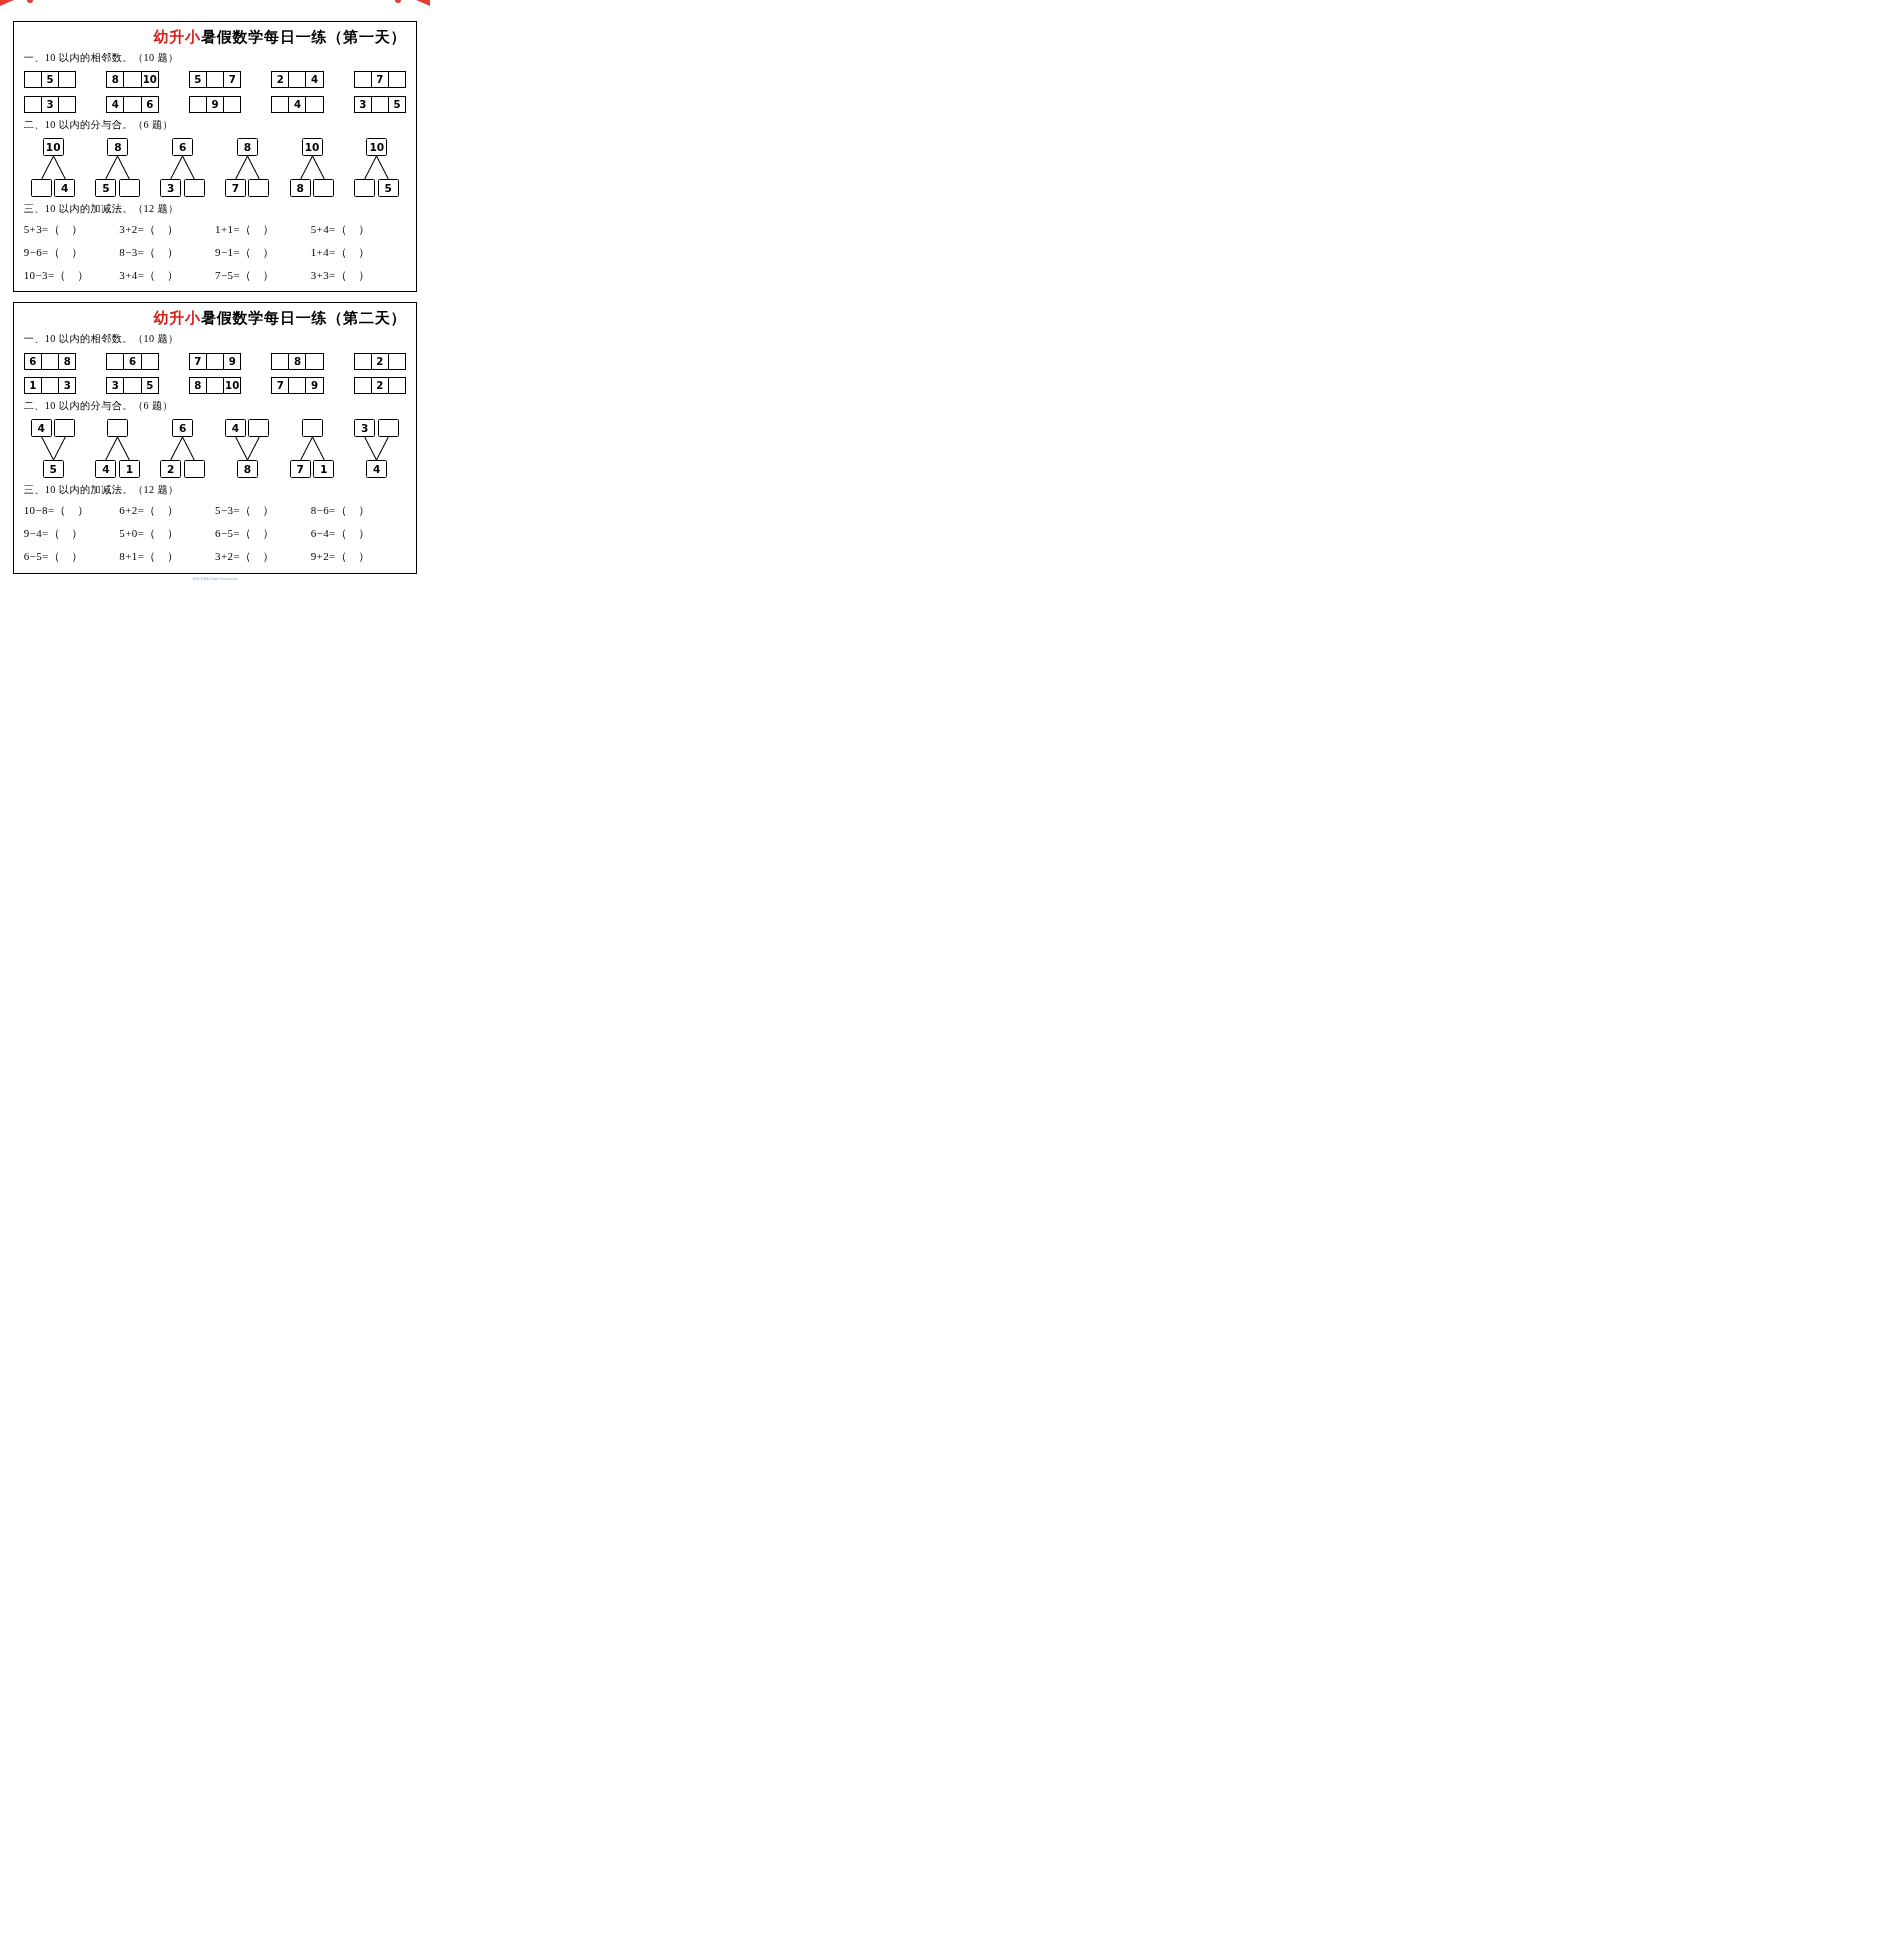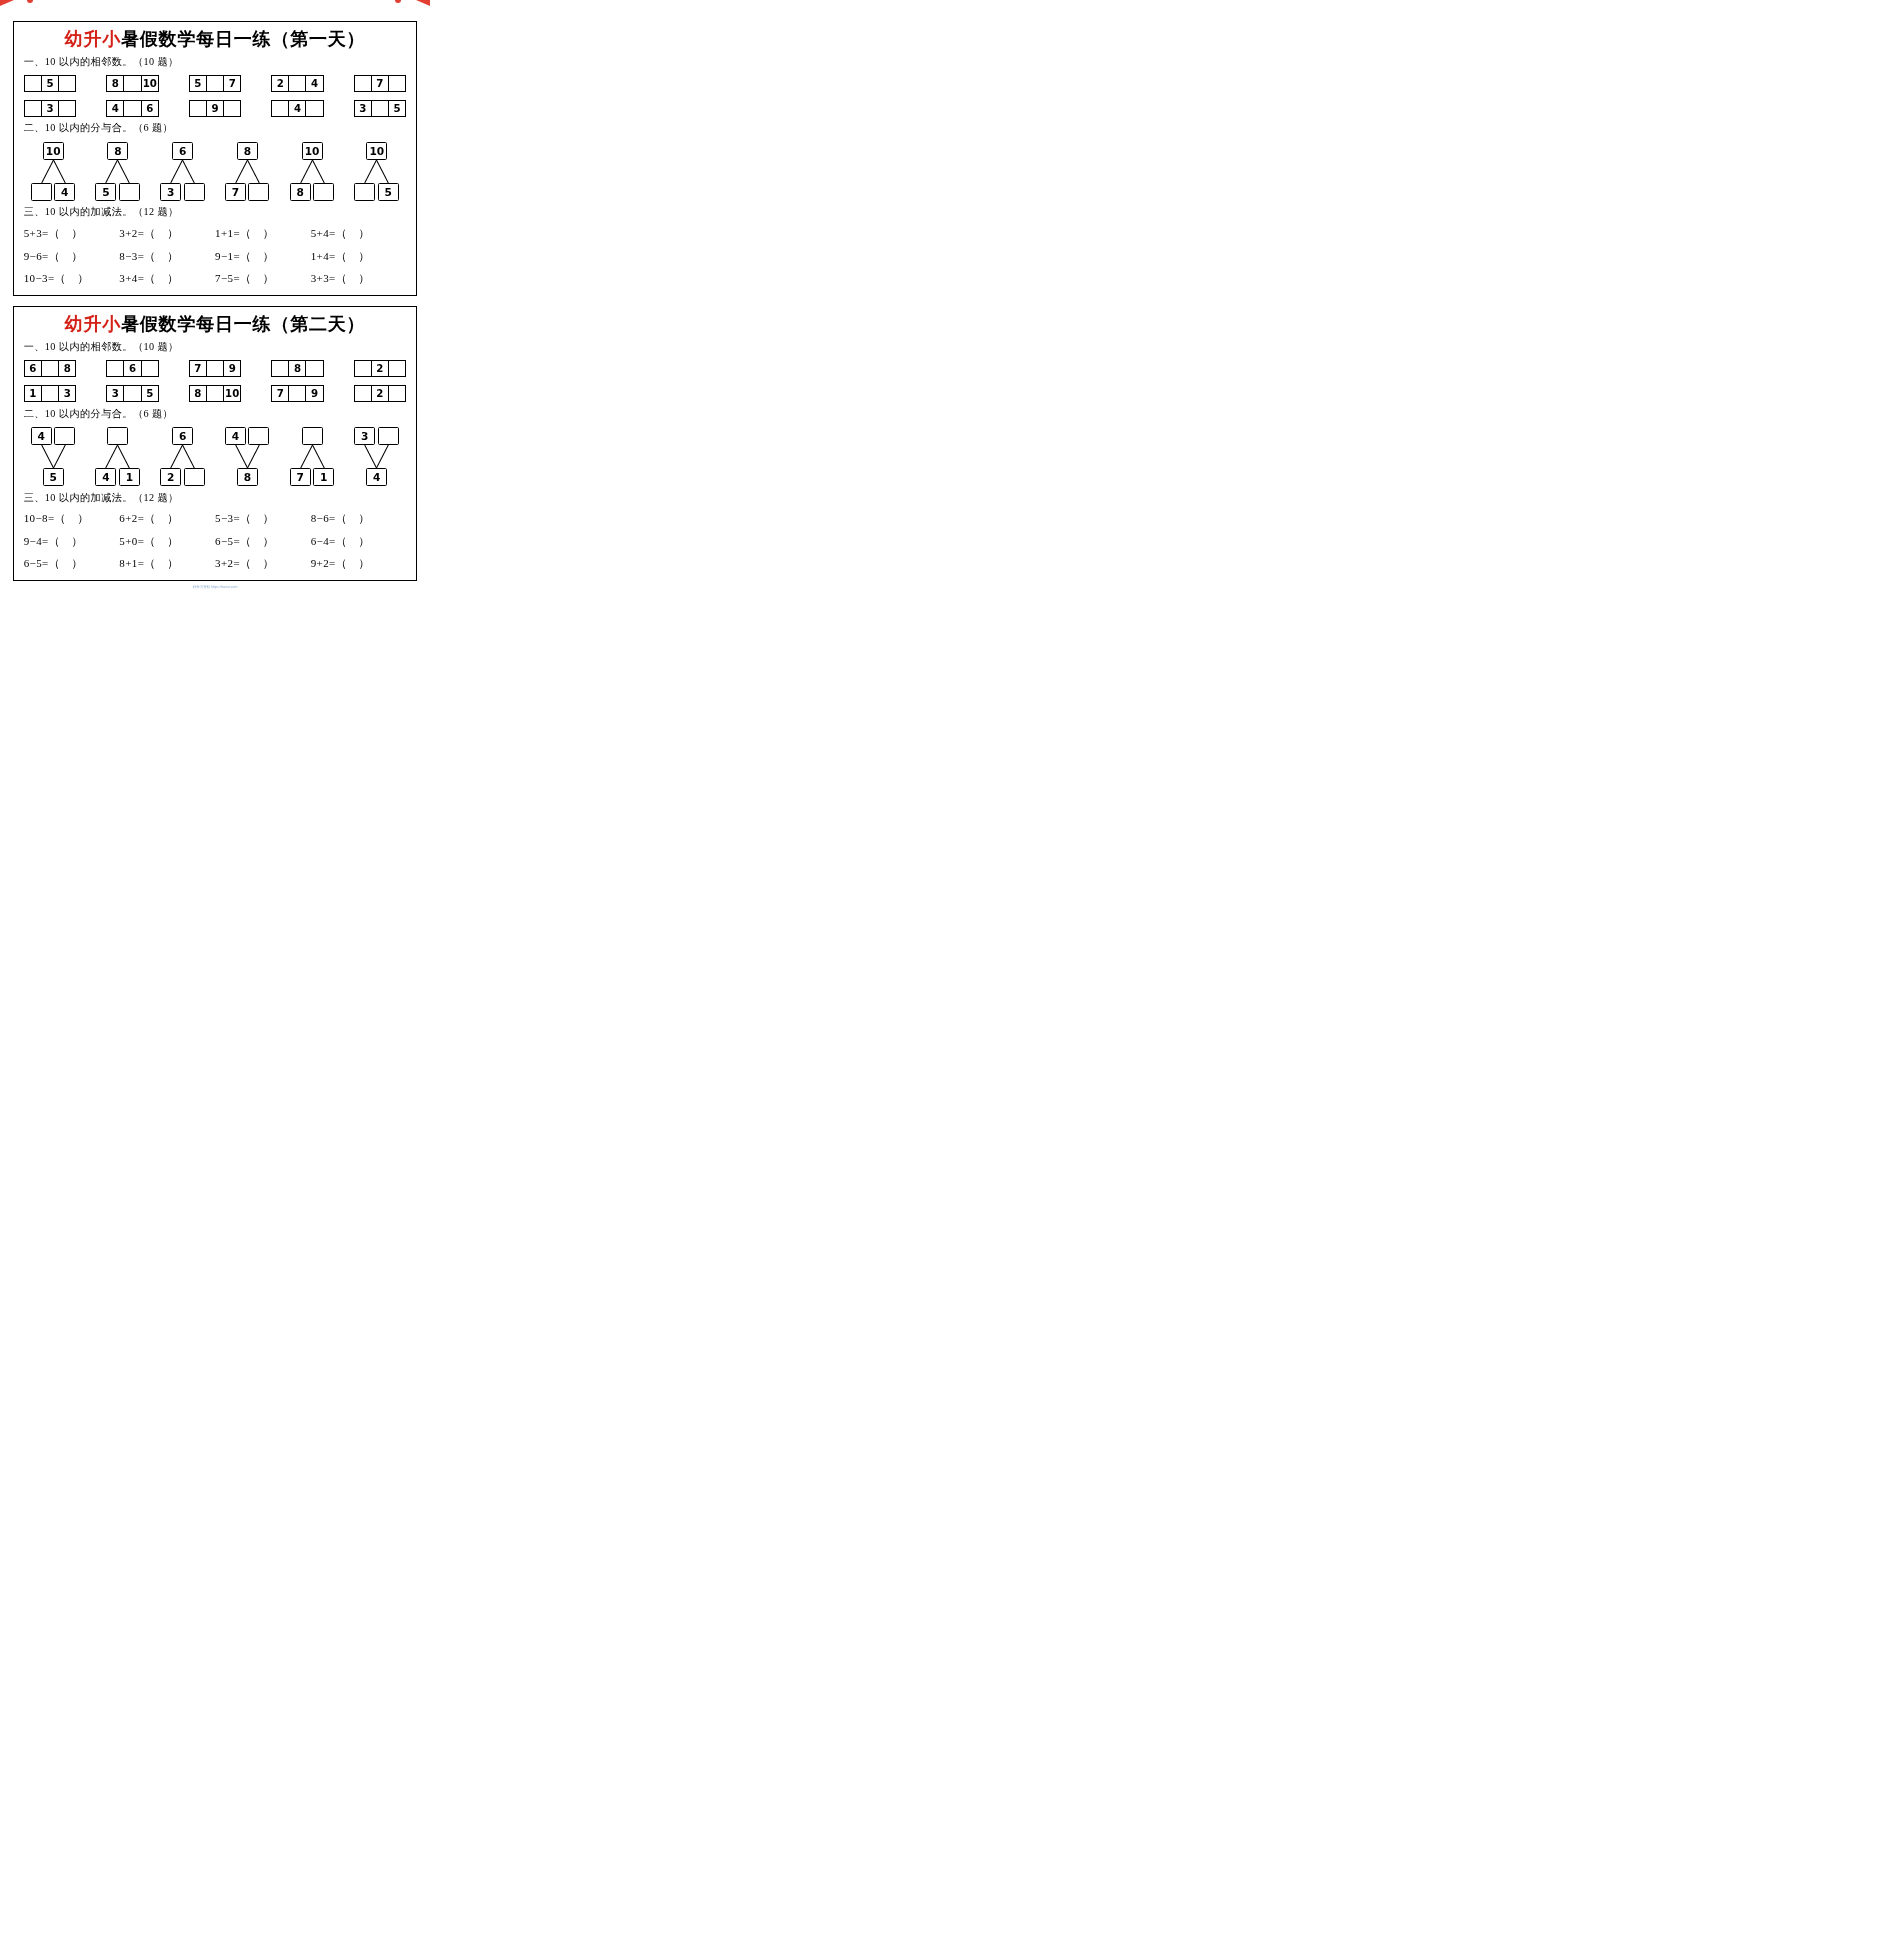--- a/index.html
+++ b/index.html
@@ -24,22 +24,22 @@
   .deco.d2 { right: 29px; width: 6.3px; height: 3.1px; border-radius: 0 0 3.5px 3.5px; }
 
   .sheet {
     border: 1.6px solid #000;
     padding: 5.5px 9.4px 7px;
     background: #fff;
   }
   .sheet + .sheet { margin-top: 10.2px; }
 
   .title {
-    text-align: center;
-    font-size: 18px;
+    text-align: right;
+    font-size: 15px;
     font-weight: bold;
     letter-spacing: 0.8px;
     line-height: 1.25;
     margin-bottom: 2.3px;
     white-space: nowrap;
   }
   .title-red { color: #d42016; }
 
   .section-label {
     font-size: 10.2px;

